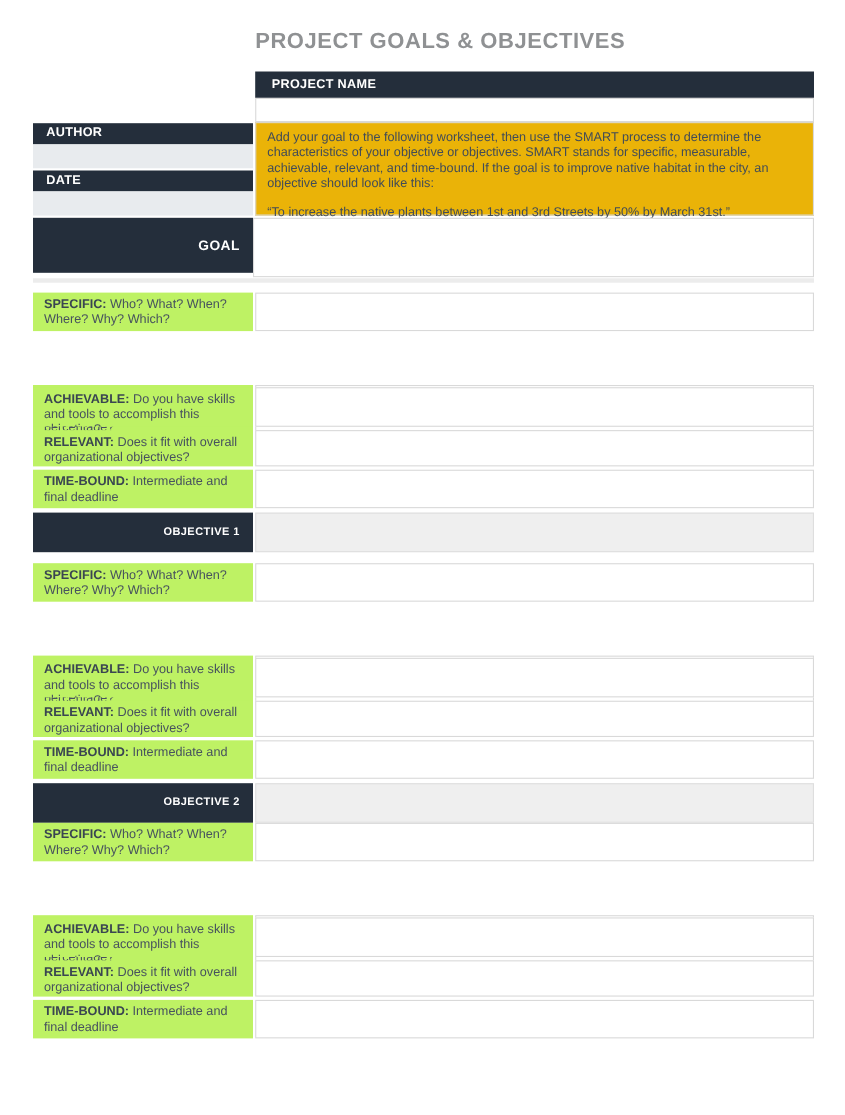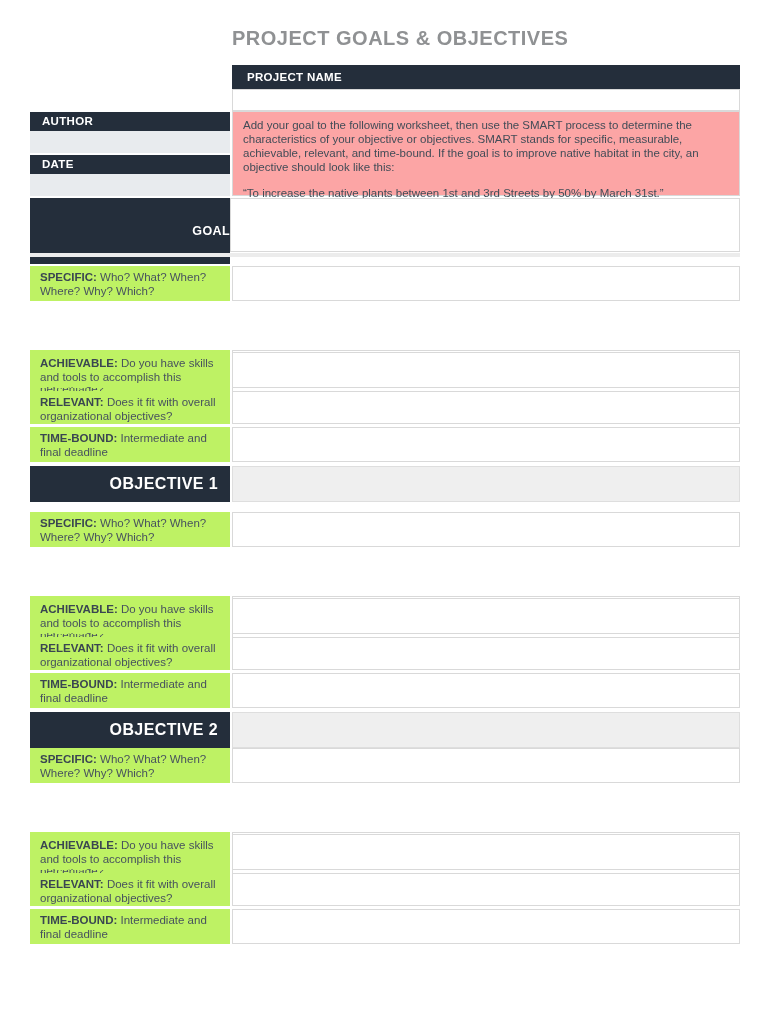--- a/index.html
+++ b/index.html
@@ -22,30 +22,30 @@
   .pn-bar { position:absolute; left:232px; top:65px; width:508px; height:24px; line-height:24px; padding-left:15px; }
   .pn-field { position:absolute; left:232px; top:89px; width:508px; height:22px; background:#fff; border:1px solid #d9d9d9; }
 
   .author-bar { position:absolute; left:30px; top:112px; width:200px; height:35px; line-height:19px; padding-left:12px; }
   .author-field { position:absolute; left:30px; top:131px; width:200px; height:22px; background:#e8ebee; }
   .date-bar { position:absolute; left:30px; top:155px; width:200px; height:19px; line-height:19px; padding-left:12px; }
   .date-field { position:absolute; left:30px; top:174px; width:200px; height:22px; background:#e8ebee; }
 
   .instr-box {
     position:absolute; left:232px; top:111px; width:508px; height:85px;
-    background:#fca5a5; border:1px solid #d9d9d9; padding:6px 10px;
+    background:#eab308; border:1px solid #d9d9d9; padding:6px 10px;
     font-size:11.5px; line-height:14px; color:#424c57;
   }
   .instr-box .intro { margin:0 0 12px 0; }
   .instr-box .example { margin:0; }
 
   .goal-bar {
-    position:absolute; left:30px; top:198px; width:200px; height:66px;
+    position:absolute; left:30px; top:198px; width:200px; height:50px;
     background:#242e3b; color:#fff; font-weight:bold; font-size:12.5px; letter-spacing:0.4px;
-    display:flex; align-items:center; justify-content:flex-end; 
+    display:flex; align-items:center; justify-content:flex-end; padding-right:12px;
   }
   .goal-field { position:absolute; left:230px; top:198px; width:510px; height:54px; background:#fff; border:1px solid #d9d9d9; }
   .divider-strip { position:absolute; left:30px; top:253px; width:710px; height:4px; background:#ececec; }
 
   
   .section { position:absolute; left:30px; width:710px; height:236px; }
   .sec1 { top:266px; } .sec2 { top:512px; } .sec3 { top:748px; }
 
   .row { position:absolute; left:0; width:710px; }
   .r1 { top:0;     height:35px; }
@@ -61,21 +61,21 @@
   }
   .cell-label .b { font-weight:bold; color:#3a4651; }
   .cell-input {
     position:absolute; left:202px; top:0; height:100%; width:508px;
     background:#fff; border:1px solid #d9d9d9;
   }
 
   .obj-bar { position:absolute; left:0; top:200px; width:710px; height:36px; }
   .obj-dark {
     position:absolute; left:0; top:0; width:200px; height:36px;
-    background:#242e3b; color:#fff; font-weight:bold; font-size:16px; letter-spacing:0.4px;
+    background:#242e3b; color:#fff; font-weight:bold; font-size:10px; letter-spacing:0.4px;
     line-height:36px; text-align:right; padding-right:12px;
   }
   .obj-strip {
     position:absolute; left:202px; top:0; width:508px; height:36px;
     background:#efefef; border:1px solid #dedede;
   }
 </style>
 </head>
 <body>
 

